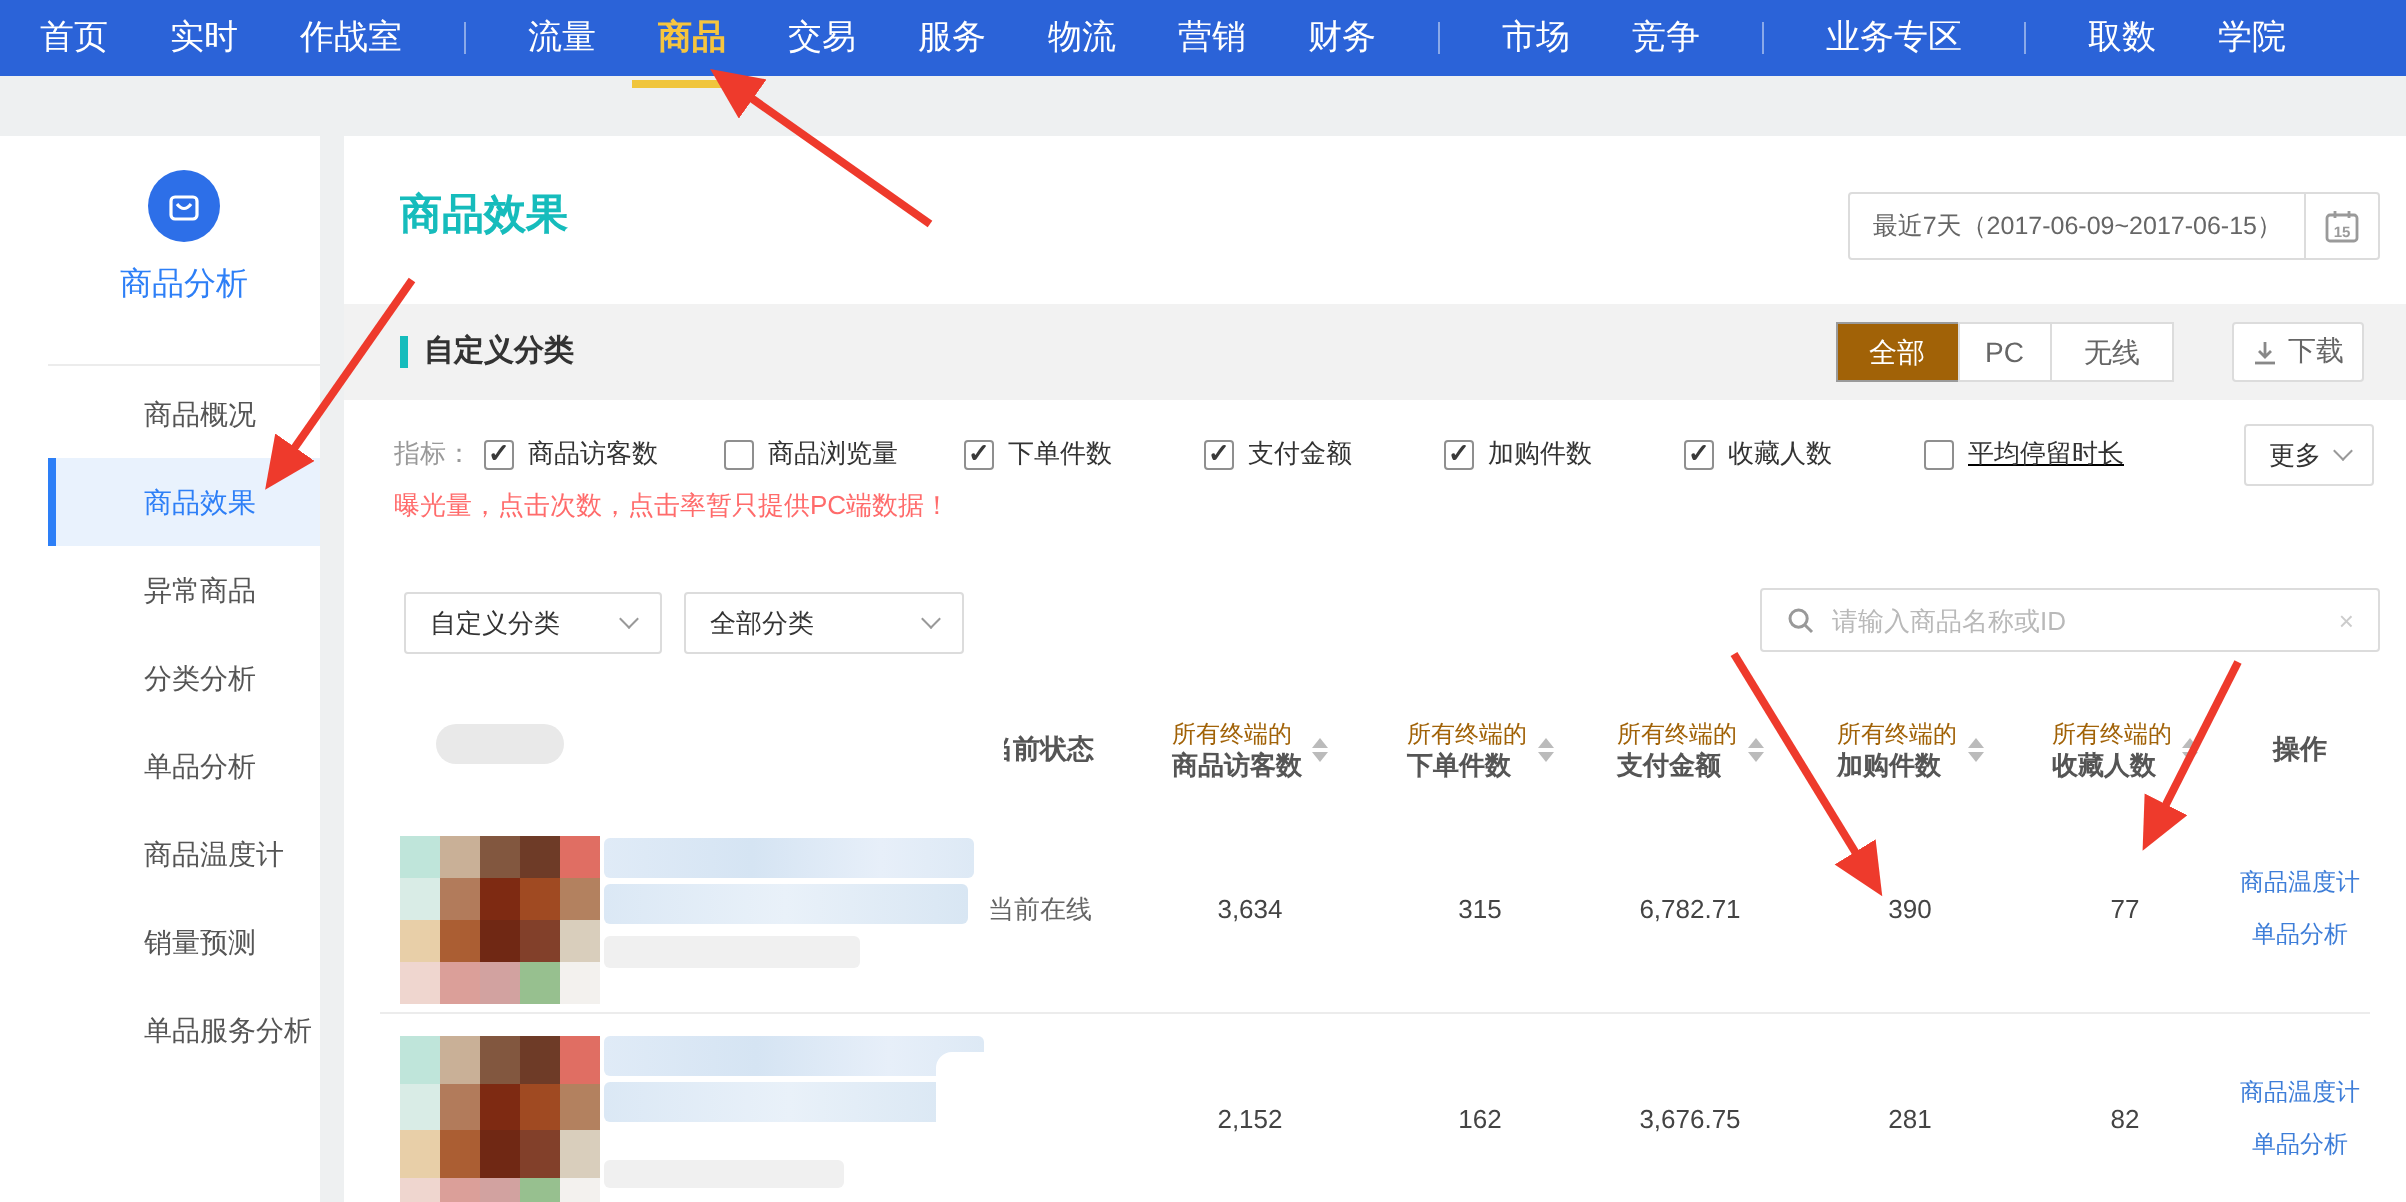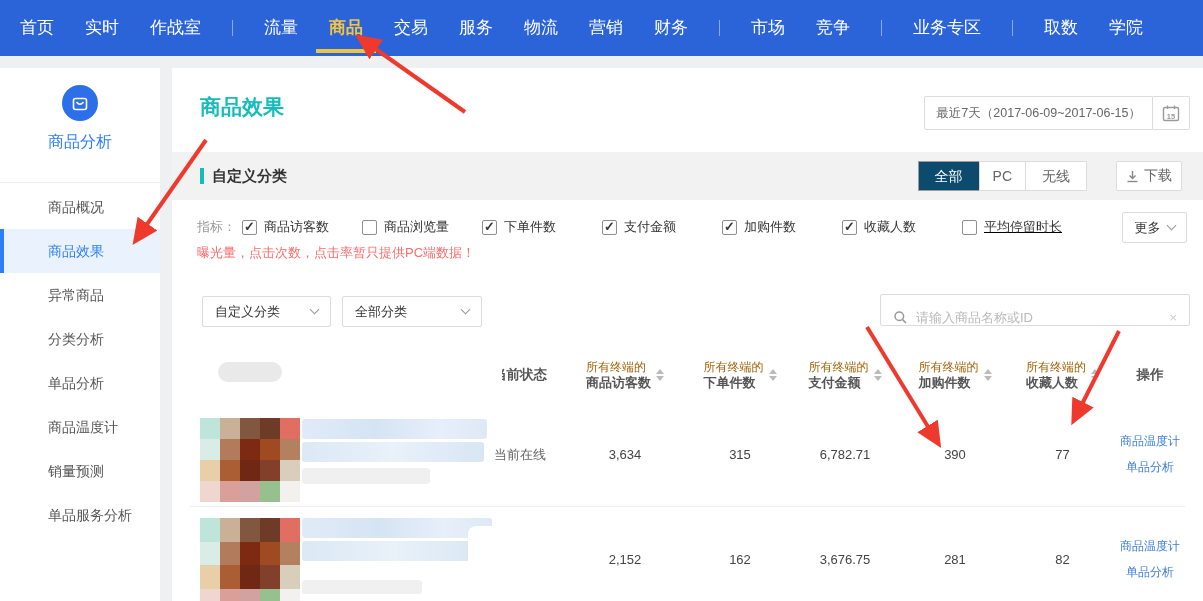--- a/index.html
+++ b/index.html
@@ -1,27 +1,27 @@
 <!DOCTYPE html>
 <html><head>
 <meta charset="utf-8">
 <style>
   * { margin:0; padding:0; box-sizing:border-box; }
   html,body { width:1203px; height:601px; }
   body { position:relative; overflow:hidden; background:#eef0f1; font-family:"Liberation Sans", sans-serif; }
 
   
-  .nav { position:absolute; top:0; left:0; right:0; height:56px; background:#2b63d8; display:flex; align-items:center; padding-left:20px; gap:31px; z-index:5; }
+  .nav { position:absolute; top:0; left:0; right:0; height:38px; background:#2b63d8; display:flex; align-items:center; padding-left:20px; gap:31px; z-index:5; }
   .nav-item { color:#fff; font-size:17px; height:50px; line-height:50px; position:relative; white-space:nowrap; cursor:pointer; }
   .nav-item.active { color:#f6c53e; font-weight:bold; }
   .nav-item.active::after { content:""; position:absolute; left:-13px; right:-13px; bottom:0; height:4px; background:#f0c53c; }
   .nav-divider { width:1px; height:16px; background:rgba(255,255,255,.45); }
 
   
-  .sidebar { position:absolute; left:0; top:68px; width:160px; bottom:0; background:#fff; }
+  .sidebar { position:absolute; left:0; top:68px; width:160px; bottom:0; background:#fff;padding-left:24px; }
   .sb-head { padding-top:17px; text-align:center; }
   .sb-icon { width:36px; height:36px; border-radius:50%; background:#2d6fe8; display:inline-flex; align-items:center; justify-content:center; }
   .sb-title { margin-top:11px; color:#2d7ff7; font-size:16px; }
   .sb-divider { height:1px; background:#ececec; margin-top:29px; }
   .sb-menu { margin-top:2px; }
   .sb-item { height:44px; line-height:44px; padding-left:48px; font-size:14px; color:#555; cursor:pointer; }
   .sb-item.active { background:#e9f2fd; color:#2d7ff7; border-left:4px solid #2d7ff7; padding-left:44px; }
 
   
   .main { position:absolute; left:172px; top:68px; width:1031px; height:560px; background:#fff; }
@@ -30,42 +30,42 @@
   .date-widget { position:absolute; right:13px; top:28px; height:34px; display:flex; }
   .date-box { border:1px solid #dcdcdc; border-radius:2px 0 0 2px; padding:0 11px; line-height:32px; font-size:12.5px; color:#666; background:#fff; cursor:pointer; }
   .date-icon-box { width:37px; border:1px solid #dcdcdc; border-left:none; border-radius:0 2px 2px 0; display:flex; align-items:center; justify-content:center; background:#fff; cursor:pointer; }
 
   .band { position:absolute; left:0; right:0; top:84px; height:48px; background:#f2f2f2; display:flex; align-items:center; }
   .band-title { margin-left:28px; font-size:15px; font-weight:bold; color:#333; border-left:4px solid #16bcbc; padding-left:8px; line-height:16px; }
   .band-right { margin-left:auto; margin-right:21px; display:flex; align-items:center; }
   .seg { display:flex; }
   .seg-btn { height:30px; line-height:28px; padding:0 16px; border:1px solid #dcdcdc; background:#fff; font-size:14px; color:#666; margin-left:-1px; cursor:pointer; }
   .seg-btn.pc { padding:0 13px; }
-  .seg-btn.active { background:#0c4a6e; border-color:#9b9b9b; color:#fff; }
+  .seg-btn.active { background:#a16207; border-color:#9b9b9b; color:#fff; }
   .dl-btn { margin-left:29px; height:30px; border:1px solid #dcdcdc; background:#fff; border-radius:2px; display:flex; align-items:center; gap:5px; padding:0 9px; font-size:14px; color:#666; cursor:pointer; }
 
   .metric-line { position:absolute; left:25px; top:150px; display:flex; align-items:center; font-size:13px; }
   .metric-label { color:#999; width:45px; }
   .metric-items { display:flex; }
   .metric-item { width:120px; display:flex; align-items:center; cursor:pointer; }
   .metric-item.wide { width:130px;text-decoration:underline; }
   .cb { width:15px; height:15px; border:1px solid #8f8f8f; border-radius:2px; background:#fff; position:relative; margin-right:7px; flex:none; }
   .cb.checked::after { content:"\2713"; position:absolute; left:1px; top:-2px; font-size:13px; font-weight:bold; color:#3a3a3a; }
   .metric-item > span.lbl { color:#333; white-space:nowrap; }
   .more-btn { position:absolute; right:16px; top:144px; width:65px; height:31px; border:1px solid #dcdcdc; border-radius:2px; background:#fff; display:flex; align-items:center; justify-content:center; gap:7px; font-size:13px; color:#333; cursor:pointer; }
   .chev { width:7px; height:7px; border-right:1.4px solid #999; border-bottom:1.4px solid #999; transform:rotate(45deg); margin-top:-4px; }
 
   .note { position:absolute; left:25px; top:176px; font-size:13px; color:#ff6b6b; }
 
   .select { position:absolute; top:228px; height:31px; border:1px solid #dcdcdc; border-radius:2px; background:#fff; display:flex; align-items:center; padding:0 12px; font-size:13px; color:#333; cursor:pointer; }
   .sel1 { left:30px; width:129px; }
   .sel2 { left:170px; width:140px; }
   .select .chev { margin-left:auto; }
 
-  .search { position:absolute; right:13px; top:226px; width:310px; height:32px; border:1px solid #dcdcdc; border-radius:2px; background:#fff; display:flex; align-items:flex-end; padding:0 12px; }
+  .search { position:absolute; right:13px; top:226px; width:310px; height:32px; border:1px solid #dcdcdc; border-radius:2px; background:#fff; display:flex; align-items:center; padding:0 12px; }
   .search input { border:none; outline:none; flex:1; font-size:13px; color:#333; margin-left:8px; background:transparent; font-family:inherit; }
   .search input::placeholder { color:#b9b9b9; }
   .clear-x { color:#ccc; font-size:13px; cursor:pointer; }
 
   
   .table { position:absolute; left:18px; right:18px; top:280px; }
   .trow { display:grid; grid-template-columns:290px 80px 130px 100px 110px 110px 105px 1fr; align-items:center; }
   .thead { height:54px; position:relative; }
   .th-metric { display:flex; align-items:center; justify-content:center; gap:5px; }
   .th-prefix { font-size:12px; color:#a16207; line-height:15px; }

